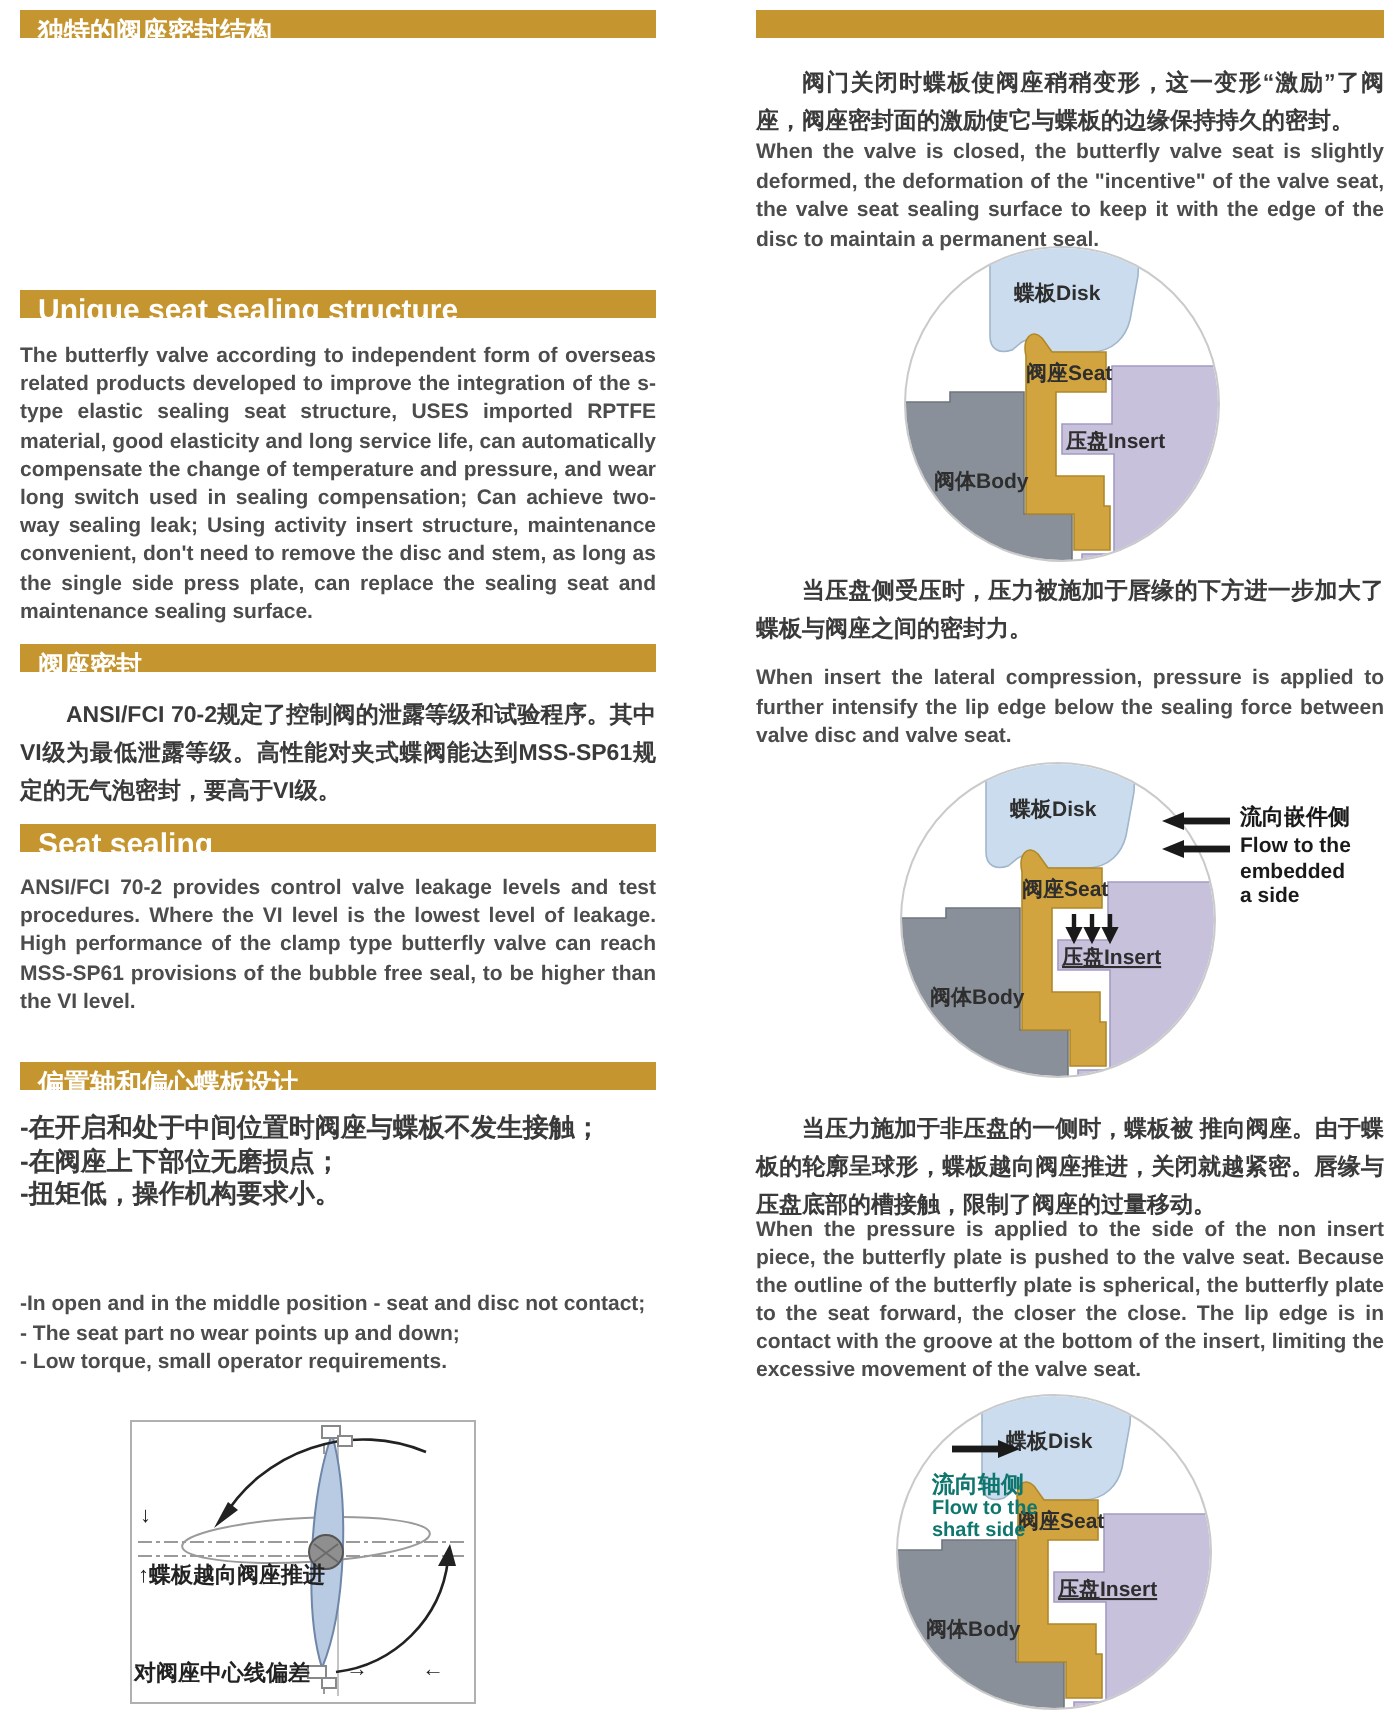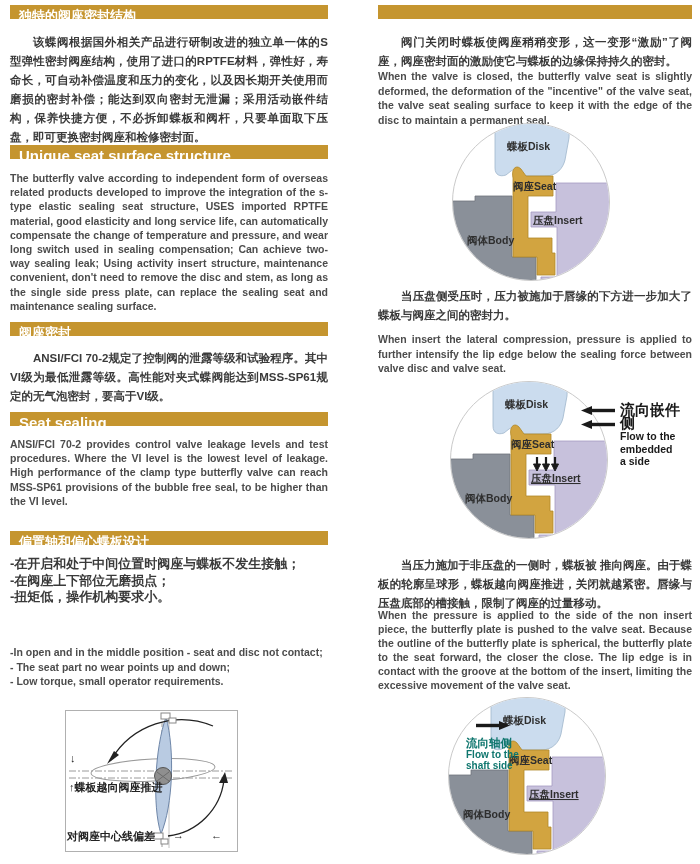--- a/index.html
+++ b/index.html
@@ -14,39 +14,38 @@
   .cn{color:#3a3a3a;font-size:11.5px;line-height:19px;text-align:justify;font-weight:600;width:100%;}
   .cn.ind{text-indent:2em;}
   .en-p{color:#4c4c4c;font-size:10.5px;line-height:14.2px;font-weight:bold;text-align:justify;width:100%;}
   .bullets-cn div{color:#3a3a3a;font-size:13px;line-height:16.5px;font-weight:600;}
   .bullets-en div{color:#4c4c4c;font-size:10.5px;line-height:14.5px;font-weight:bold;}
   .fig{position:absolute;}
   .figtext{font-weight:bold;fill:#2e2e2e;font-size:10.5px;font-family:"Liberation Sans","DejaVu Sans",sans-serif;}
   .flow-anno{position:absolute;display:flex;gap:5px;}
   .flow-arrows{display:flex;flex-direction:column;gap:5px;padding-top:3px;}
   .flow-text{color:#1a1a1a;}
-  .flow-text .cnl{font-size:15px;font-weight:bold;line-height:13px;}
+  .flow-text .cnl{font-size:11px;font-weight:bold;line-height:13px;}
   .flow-text .enl{font-size:10.5px;font-weight:bold;line-height:10.5px;margin-top:2px;}
   .flow-anno-v{position:absolute;color:#0f766e;}
   .flow-anno-v .cnl{font-size:11.5px;font-weight:bold;line-height:13px;margin-top:3px;}
   .flow-anno-v .enl{font-size:10px;font-weight:bold;line-height:10.5px;}
   .diag-label{position:absolute;color:#222;font-size:11px;font-weight:bold;white-space:nowrap;}
 </style>
 </head>
 <body>
 
 <div class="page">
 
   <div class="col" style="left:10px;width:318px;">
 
     <div class="bar abs" style="top:5px;">独特的阀座密封结构</div>
 
-    <div class="cn ind abs" style="top:33px;">该蝶阀根据国外相关产品进行研制改进的独立单一体的S型弹性密封阀座结构，使用了进口的RPTFE材料，弹性好，寿命长，可自动补偿温度和压力的变化，以及因长期开关使用而磨损的密封补偿；能达到双向密封无泄漏；采用活动嵌件结构，保养快捷方便，不必拆卸蝶板和阀杆，只要单面取下压盘，即可更换密封阀座和检修密封面。</div>
 
-    <div class="bar en abs" style="top:145px;">Unique seat surface structure</div>
+    <div class="bar en abs" style="top:145px;">Unique seat sealing structure</div>
 
     <div class="en-p abs" style="top:171px;">The butterfly valve according to independent form of overseas related products developed to improve the integration of the s-type elastic sealing seat structure, USES imported RPTFE material, good elasticity and long service life, can automatically compensate the change of temperature and pressure, and wear long switch used in sealing compensation; Can achieve two-way sealing leak; Using activity insert structure, maintenance convenient, don't need to remove the disc and stem, as long as the single side press plate, can replace the sealing seat and maintenance sealing surface.</div>
 
     <div class="bar abs" style="top:322px;">阀座密封</div>
 
     <div class="cn ind abs" style="top:349px;">ANSI/FCI 70-2规定了控制阀的泄露等级和试验程序。其中VI级为最低泄露等级。高性能对夹式蝶阀能达到MSS-SP61规定的无气泡密封，要高于VI级。</div>
 
     <div class="bar en abs" style="top:412px;">Seat sealing</div>
 
     <div class="en-p abs" style="top:437px;">ANSI/FCI 70-2 provides control valve leakage levels and test procedures. Where the VI level is the lowest level of leakage. High performance of the clamp type butterfly valve can reach MSS-SP61 provisions of the bubble free seal, to be higher than the VI level.</div>

